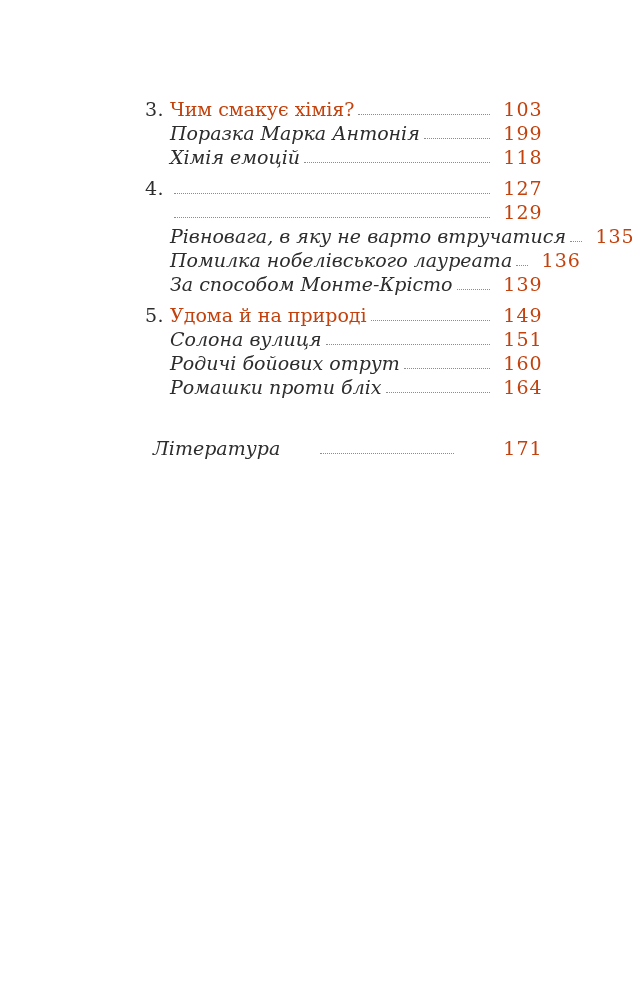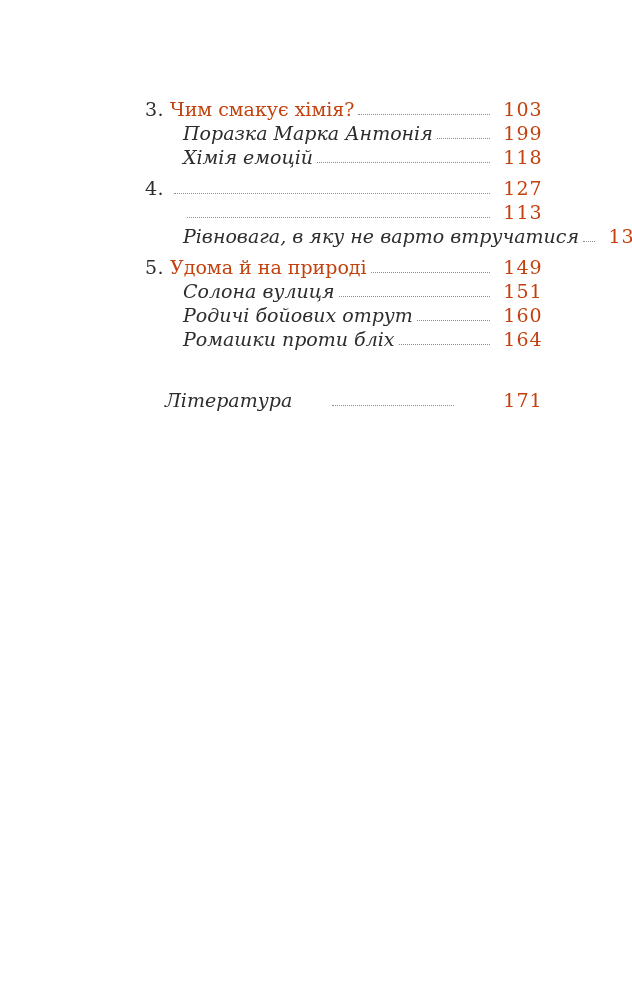--- a/index.html
+++ b/index.html
@@ -34,25 +34,25 @@
   .section + .section { margin-top: 7px; }
   .chapter-row .num {
     width: 25px;
     flex: 0 0 25px;
     letter-spacing: 0.5px;
   }
   .chapter-row .title {
     color: #c2410c;
   }
   .sub-row {
-    margin-left: 38px;
+    margin-left: 25px;
     font-style: italic;
   }
   .footer-row {
-    margin-left: 20px;
+    margin-left: 8px;
     margin-top: 37px;
     font-style: italic;
     gap: 36px;
   }
   .leader {
     flex: 1 1 auto;
     border-bottom: 1px dotted #8c8c8c;
     align-self: flex-end;
     margin: 0 10px 6px 4px;
     min-width: 12px;
@@ -92,26 +92,36 @@
     </div>
 
     <div class="section">
       <div class="row chapter-row">
         <span class="num">4.</span>
         <span class="leader"></span>
         <span class="pg">127</span>
       </div>
       <div class="row sub-row">
         <span class="leader"></span>
-        <span class="pg">113</span>
+        <span class="pg">129</span>
       </div>
       <div class="row sub-row">
         <span class="title">Рівновага, в яку не варто втручатися</span>
         <span class="leader"></span>
         <span class="pg">135</span>
+      </div>
+      <div class="row sub-row">
+        <span class="title">Помилка нобелівського лауреата</span>
+        <span class="leader"></span>
+        <span class="pg">136</span>
+      </div>
+      <div class="row sub-row">
+        <span class="title">За способом Монте-Крісто</span>
+        <span class="leader"></span>
+        <span class="pg">139</span>
       </div>
     </div>
 
     <div class="section">
       <div class="row chapter-row">
         <span class="num">5.</span>
         <span class="title">Удома й на природі</span>
         <span class="leader"></span>
         <span class="pg">149</span>
       </div>

